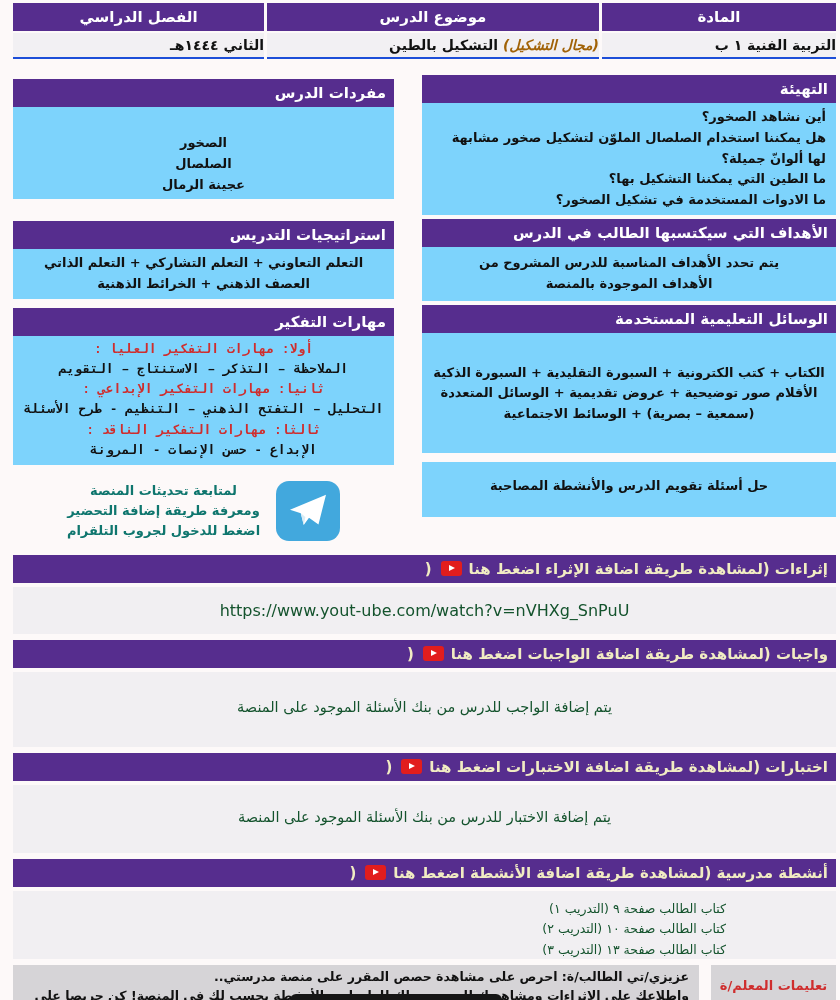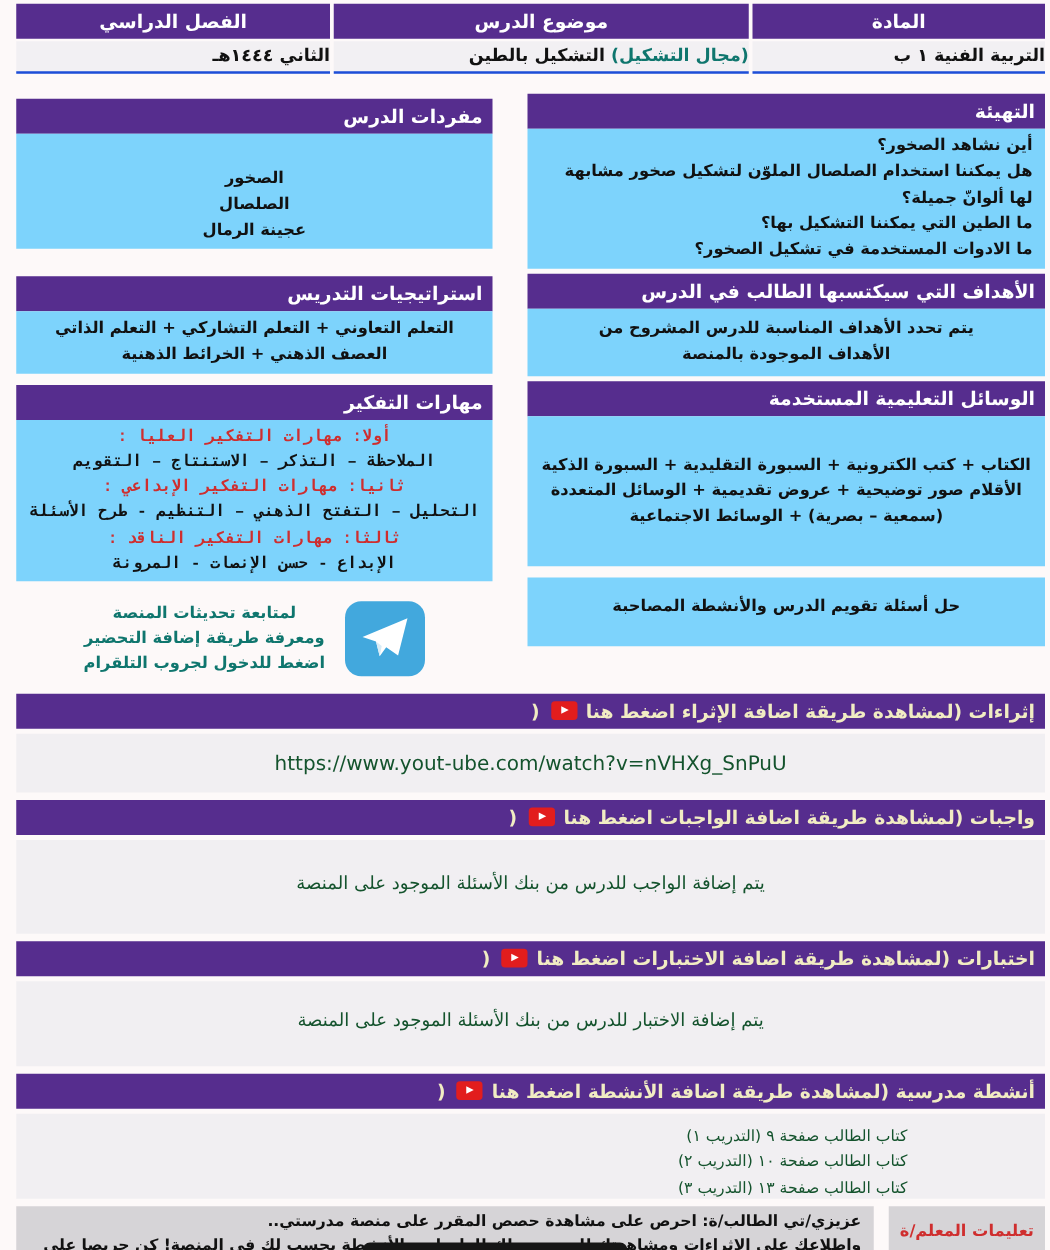--- a/index.html
+++ b/index.html
@@ -17,21 +17,21 @@
   .tcol.topic{width:332px;}
   .tcol.term{flex:1;}
   .thead{
     background:#562d8e;color:#fff;font-weight:bold;font-size:15px;
     text-align:center;height:28px;line-height:28px;
   }
   .tbody{
     background:#f2f0f3;color:#111;font-weight:bold;font-size:14px;
     text-align:right;height:24px;line-height:24px;border-bottom:2px solid #1d4ed8;
   }
-  .green{color:#0f766e;}
+  .green{color:#a16207;font-style:italic;}
   
   .cols{display:flex;gap:28px;margin-top:16px;align-items:flex-start;}
   .col-right{width:414px;flex:0 0 414px;}
   .col-left{flex:1;margin-top:4px;}
   .sec-hdr{
     background:#562d8e;color:#fff;font-weight:bold;font-size:15px;
     padding:0 8px;height:28px;line-height:28px;text-align:right;
   }
   .sec-bod{
     background:#7dd3fc;color:#111;font-weight:bold;font-size:13px;

